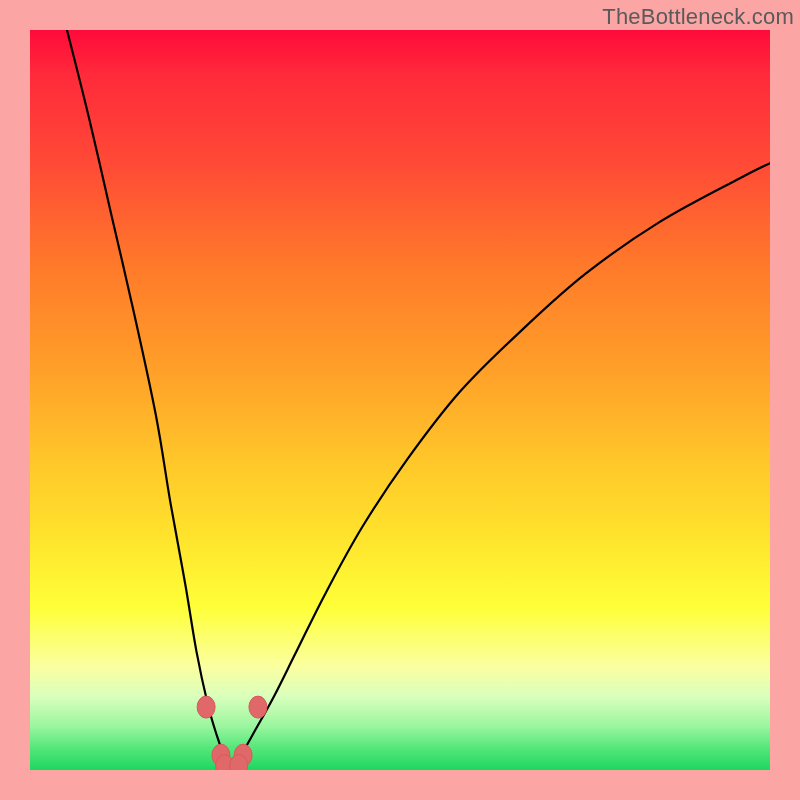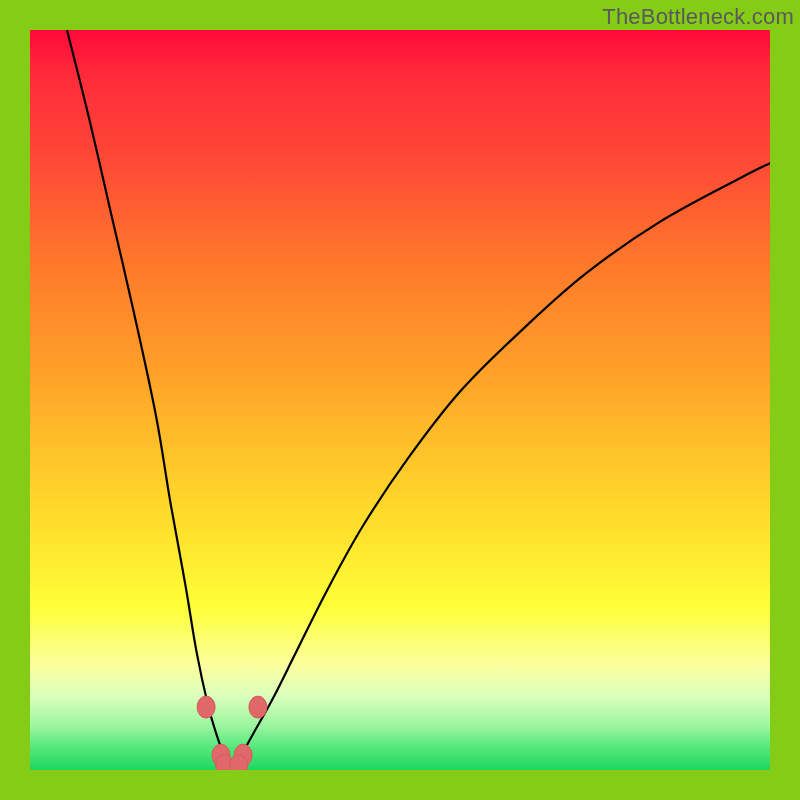--- a/index.html
+++ b/index.html
@@ -7,21 +7,21 @@
     padding: 0;
     width: 800px;
     height: 800px;
     background: #000;
     overflow: hidden;
     font-family: Arial, Helvetica, sans-serif;
   }
   .frame {
     position: absolute;
     inset: 0;
-    background: #84cc16;
+    background: #fca5a5;
   }
   .plot-area {
     position: absolute;
     left: 30px;
     top: 30px;
     width: 740px;
     height: 740px;
     overflow: hidden;
   }
   .gradient-bg {

